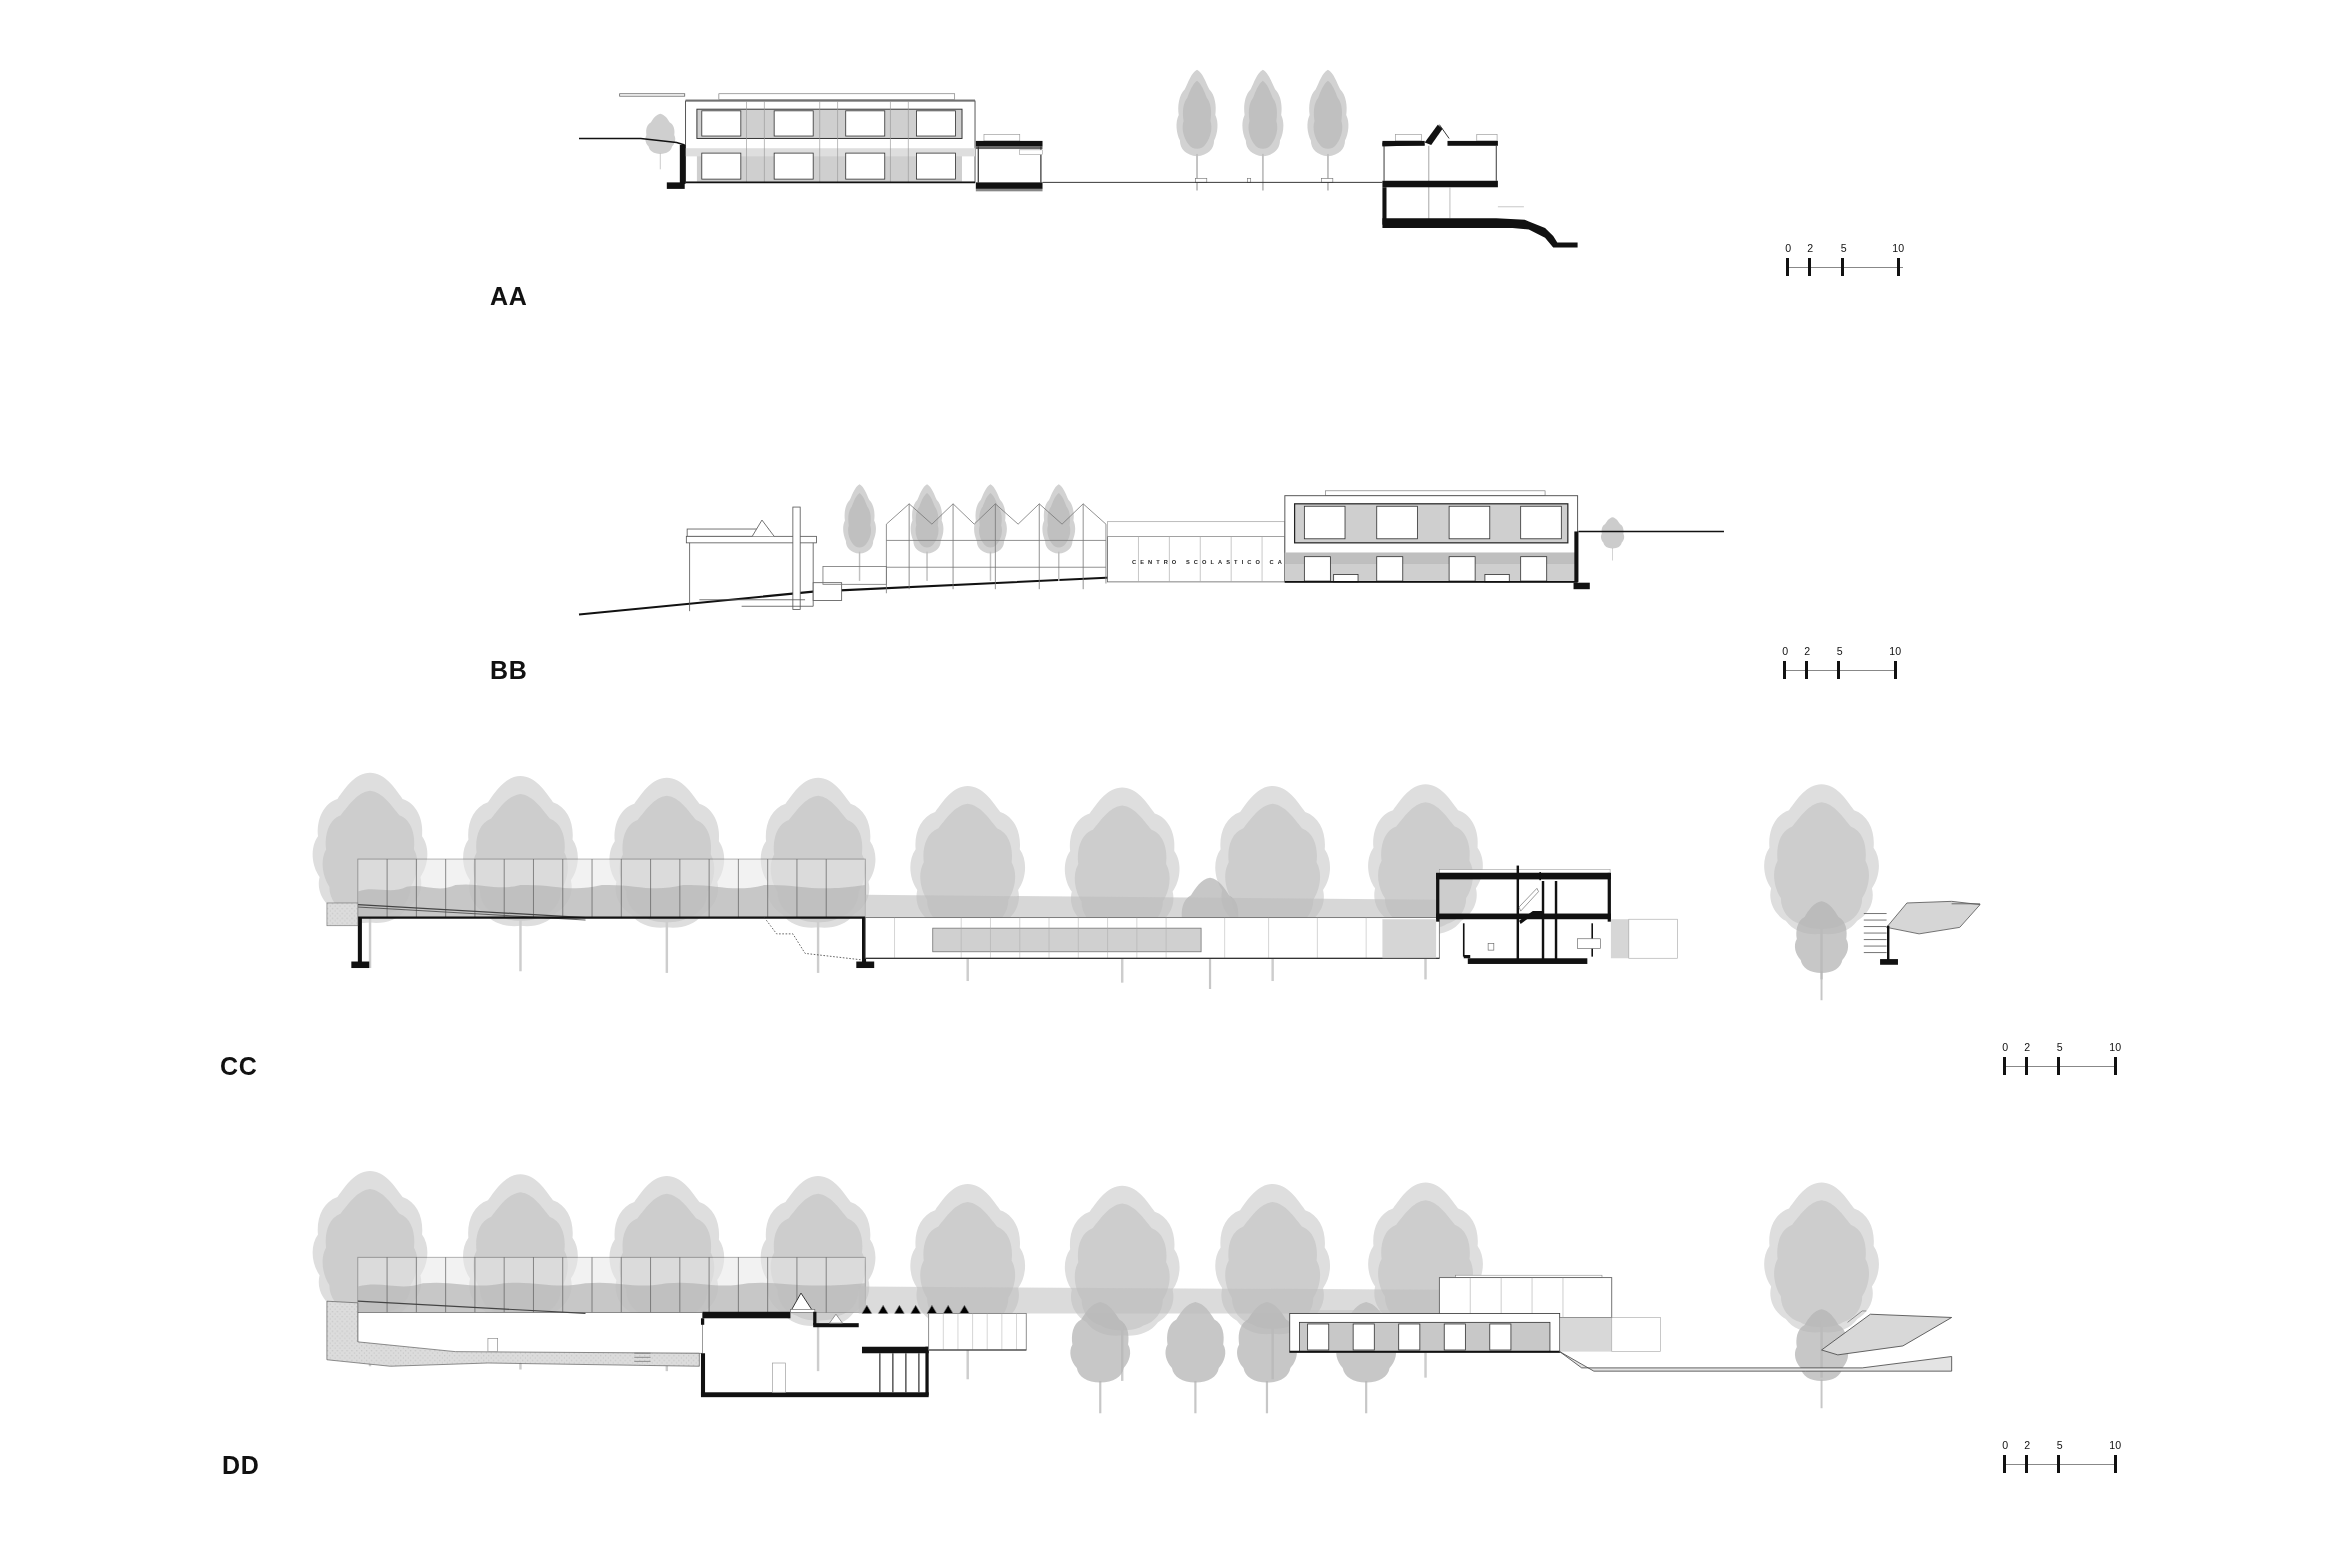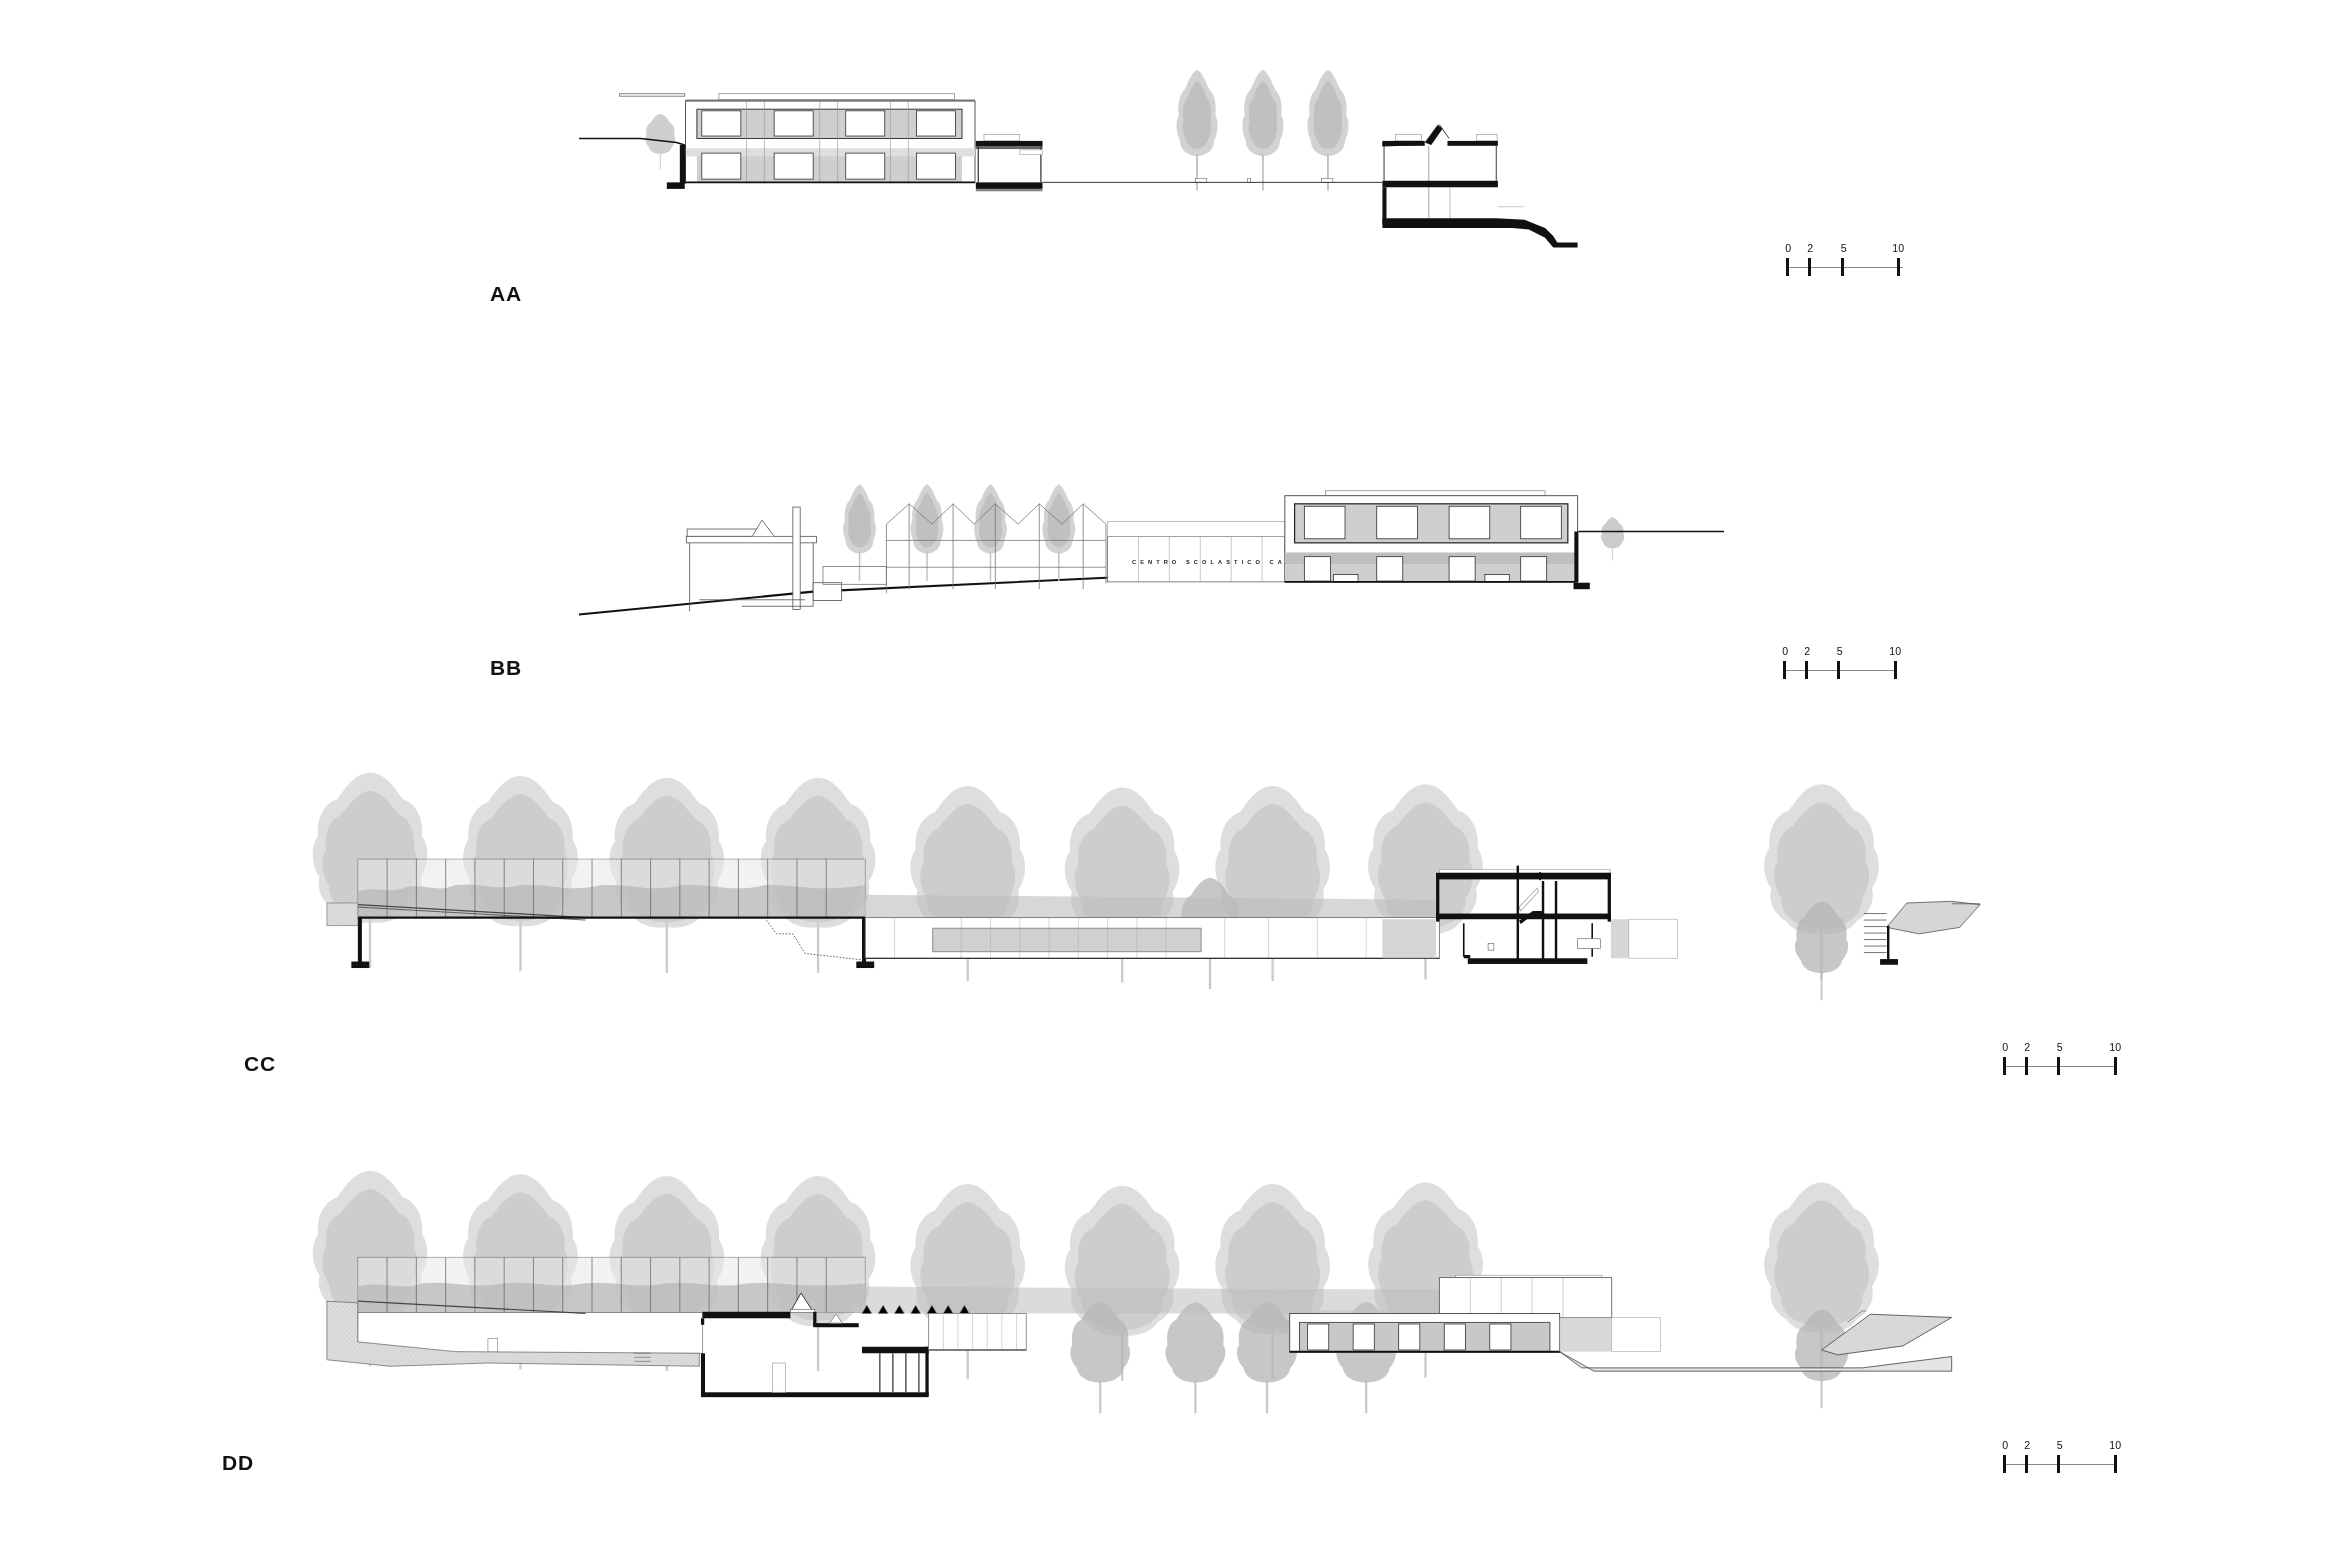--- a/index.html
+++ b/index.html
@@ -1,21 +1,21 @@
 <!DOCTYPE html>
 <html style="font-size:13px"><head>
 <meta charset="utf-8">
 <style>
   html, body { margin: 0; padding: 0; background: #ffffff; }
   body { width: 2342px; height: 1561px; position: relative; overflow: hidden;
          font-family: "Liberation Sans", sans-serif; }
   .sheet { position: absolute; left: 0; top: 0; width: 2342px; height: 1561px; }
   .section { position: absolute; left: 0; width: 2342px; }
   .section svg { position: absolute; left: 0; top: 0; overflow: visible; }
-  .sec-label { position: absolute; font-weight: bold; font-size: 21px; color: #111;
+  .sec-label { position: absolute; font-weight: bold; font-size: 25px; color: #111;
                font-family: "Liberation Sans", sans-serif; letter-spacing: 0.8px; }
   .scalebar { position: absolute; width: 130px; height: 33px; }
   .scalebar .tick { position: absolute; width: 3.3px; height: 18px; background: #111; top: 11.4px; }
   .scalebar .line { position: absolute; height: 1.6px; background: #888; top: 19.5px; left: 0; }
   .scalebar .num { position: absolute; top: -4.9px; font-size: 10.6px; color: #111;
                    font-family: "Liberation Sans", sans-serif; transform: translateX(-40%); }
   .facade-text { font-family: "Liberation Sans", sans-serif; font-size: 7px; font-weight: bold;
                  letter-spacing: 5px; fill: #222; }
 </style>
 </head>
@@ -372,21 +372,21 @@
           <line x1="2292" y1="195" x2="2320" y2="195"></line>
             <line x1="2292" y1="203" x2="2320" y2="203"></line>
           <line x1="2292" y1="211" x2="2320" y2="211"></line>
         </g>
         <path d="M2320,180 L2345,150 L2400,148 L2435,152 L2410,180 L2360,188 Z" fill="#d6d6d6" stroke="#555" stroke-width="1"></path>
         <line x1="2322" y1="178" x2="2322" y2="222" stroke="#111" stroke-width="3"></line>
         <rect x="2312" y="219" width="22" height="7" fill="#111"></rect>
         <line x1="2400" y1="151" x2="2435" y2="151" stroke="#555" stroke-width="1"></line>
       </g>
     </svg>
-    <div class="sec-label" style="left:244px; top:271px;">CC</div>
+    <div class="sec-label" style="left:220px; top:271px;">CC</div>
     <div class="scalebar" style="left:2003px; top:265px;">
       <div class="line" style="width:114px;"></div>
       <div class="tick" style="left:0px;"></div>
         <div class="tick" style="left:22px;"></div>
       <div class="tick" style="left:54px;"></div>
         <div class="tick" style="left:111px;"></div>
       <span class="num" style="left:1.6px;">0</span>
       <span class="num" style="left:23.6px;">2</span>
       <span class="num" style="left:56px;">5</span>
       <span class="num" style="left:111px;">10</span>

